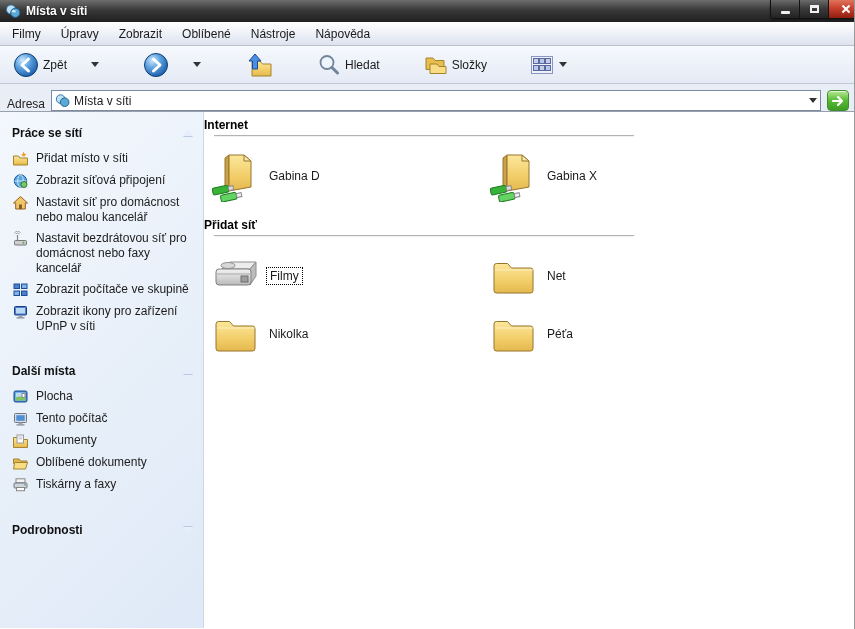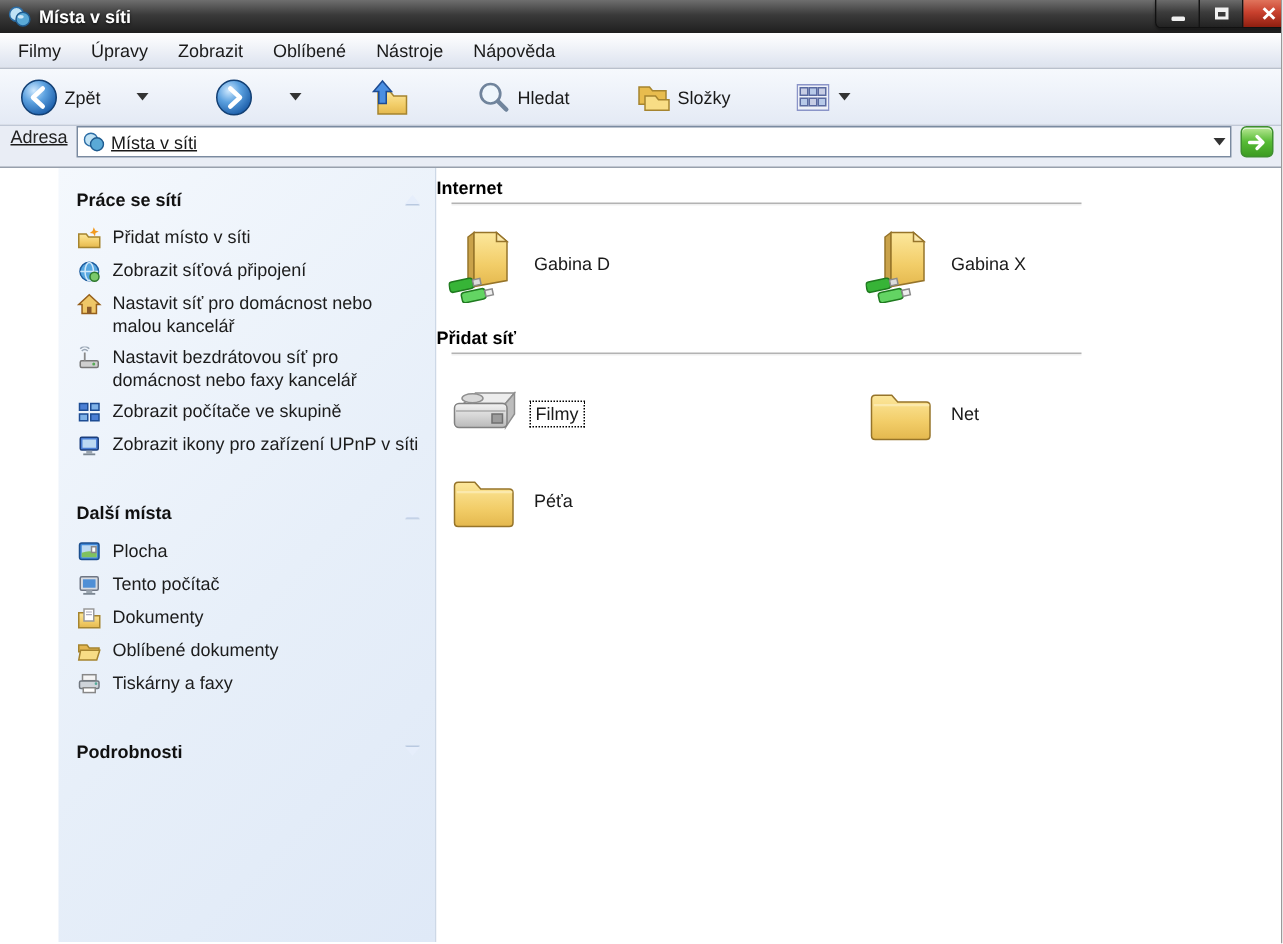--- a/index.html
+++ b/index.html
@@ -24,30 +24,30 @@
   .menubar { height:24px; background:linear-gradient(#ffffff,#e3e8f2 80%,#dde3ee); border-bottom:1px solid #b9c0cc; display:flex; align-items:center; padding-left:2px; }
   .menu-item { padding:3px 10px; cursor:default; }
 
   
   .toolbar { height:38px; background:linear-gradient(#f6f9fd,#e4eaf5); border-bottom:1px solid #c0c8d6; display:flex; align-items:center; padding-left:8px; gap:12px; }
   .tool-btn { display:flex; align-items:center; gap:4px; padding:3px 5px; border-radius:3px; cursor:default; }
   .caret { width:0; height:0; border-left:4px solid transparent; border-right:4px solid transparent; border-top:5px solid #333; margin-left:2px; }
   .tool-sep { width:10px; }
 
   
-  .addressbar { height:28px; background:#e9edf5; border-bottom:1px solid #98a0ac; display:flex; align-items:flex-start; padding:0 5px; gap:6px;text-decoration:underline; }
+  .addressbar { height:28px; background:#e9edf5; border-bottom:1px solid #98a0ac; display:flex; align-items:flex-end; padding:0 5px; gap:6px; }
   .address-label { color:#222; padding-left:2px; }
   .address-combo { flex:1; height:21px; background:#fff; border:1px solid #7a8aa0; display:flex; align-items:center; padding-left:3px; gap:4px; position:relative; }
   .address-text { flex:1; }
   .combo-caret { width:17px; height:19px; display:flex; align-items:center; justify-content:center; }
   .go-btn { width:22px; height:21px; border:1px solid #3f8f2f; border-radius:4px; background:linear-gradient(#b8e894,#57bb35 50%,#3d9c22); display:flex; align-items:center; justify-content:center; box-shadow:inset 0 1px 0 rgba(255,255,255,.6); }
 
   
   .body { display:flex; height:516px; }
-  .sidebar { width:252px; background:linear-gradient(135deg,#f4f8fd 0%,#e7eff9 55%,#dfe9f7 100%); border-right:1px solid #cdd8e6; padding:14px 10px 0 12px; overflow:hidden;margin-left:39px; }
+  .sidebar { width:204px; background:linear-gradient(135deg,#f4f8fd 0%,#e7eff9 55%,#dfe9f7 100%); border-right:1px solid #cdd8e6; padding:14px 10px 0 12px; overflow:hidden; }
   .side-section { margin-bottom:30px; }
   .side-header { display:flex; align-items:center; justify-content:space-between; font-weight:700; color:#111; margin-bottom:11px; cursor:default; }
   .arrow-up { width:0; height:0; border-left:5px solid transparent; border-right:5px solid transparent; border-bottom:6px solid #e6eefb; filter:drop-shadow(0 1px 0 #b9c9e0); }
   .arrow-down { width:0; height:0; border-left:5px solid transparent; border-right:5px solid transparent; border-top:6px solid #e6eefb; filter:drop-shadow(0 -1px 0 #b9c9e0); }
   .side-item { display:flex; gap:7px; margin-bottom:6px; line-height:15px; cursor:pointer; color:#1c1c1c; }
   .side-item .sicon { flex:0 0 17px; height:16px; }
   .sec2 { margin-top:8px; }
 
   .main { flex:1; background:#fff; padding-top:6px; overflow:hidden; }
   .group-title { font-weight:700; color:#000; }
@@ -382,20 +382,29 @@
             </div>
             <span class="tile-label">Net</span>
           </div>
           <div class="tile">
             <div class="ticon">
               <svg width="46" height="38" viewBox="0 0 46 38">
                 <path d="M3 9 q0 -2.5 2.5 -2.5 h11 l4 4.5 h19 q2.5 0 2.5 2.5 v20 q0 2.5 -2.5 2.5 h-34 q-2.5 0 -2.5 -2.5z" fill="url(#fold)" stroke="#96742a"></path>
                 <path d="M4.5 13 h37" stroke="#fbe9ad" stroke-width="1.5"></path>
               </svg>
             </div>
+            <span class="tile-label">Nikolka</span>
+          </div>
+          <div class="tile">
+            <div class="ticon">
+              <svg width="46" height="38" viewBox="0 0 46 38">
+                <path d="M3 9 q0 -2.5 2.5 -2.5 h11 l4 4.5 h19 q2.5 0 2.5 2.5 v20 q0 2.5 -2.5 2.5 h-34 q-2.5 0 -2.5 -2.5z" fill="url(#fold)" stroke="#96742a"></path>
+                <path d="M4.5 13 h37" stroke="#fbe9ad" stroke-width="1.5"></path>
+              </svg>
+            </div>
             <span class="tile-label">Péťa</span>
           </div>
         </div>
       </div>
 
     </div>
   </div>
 
 </div>
 

